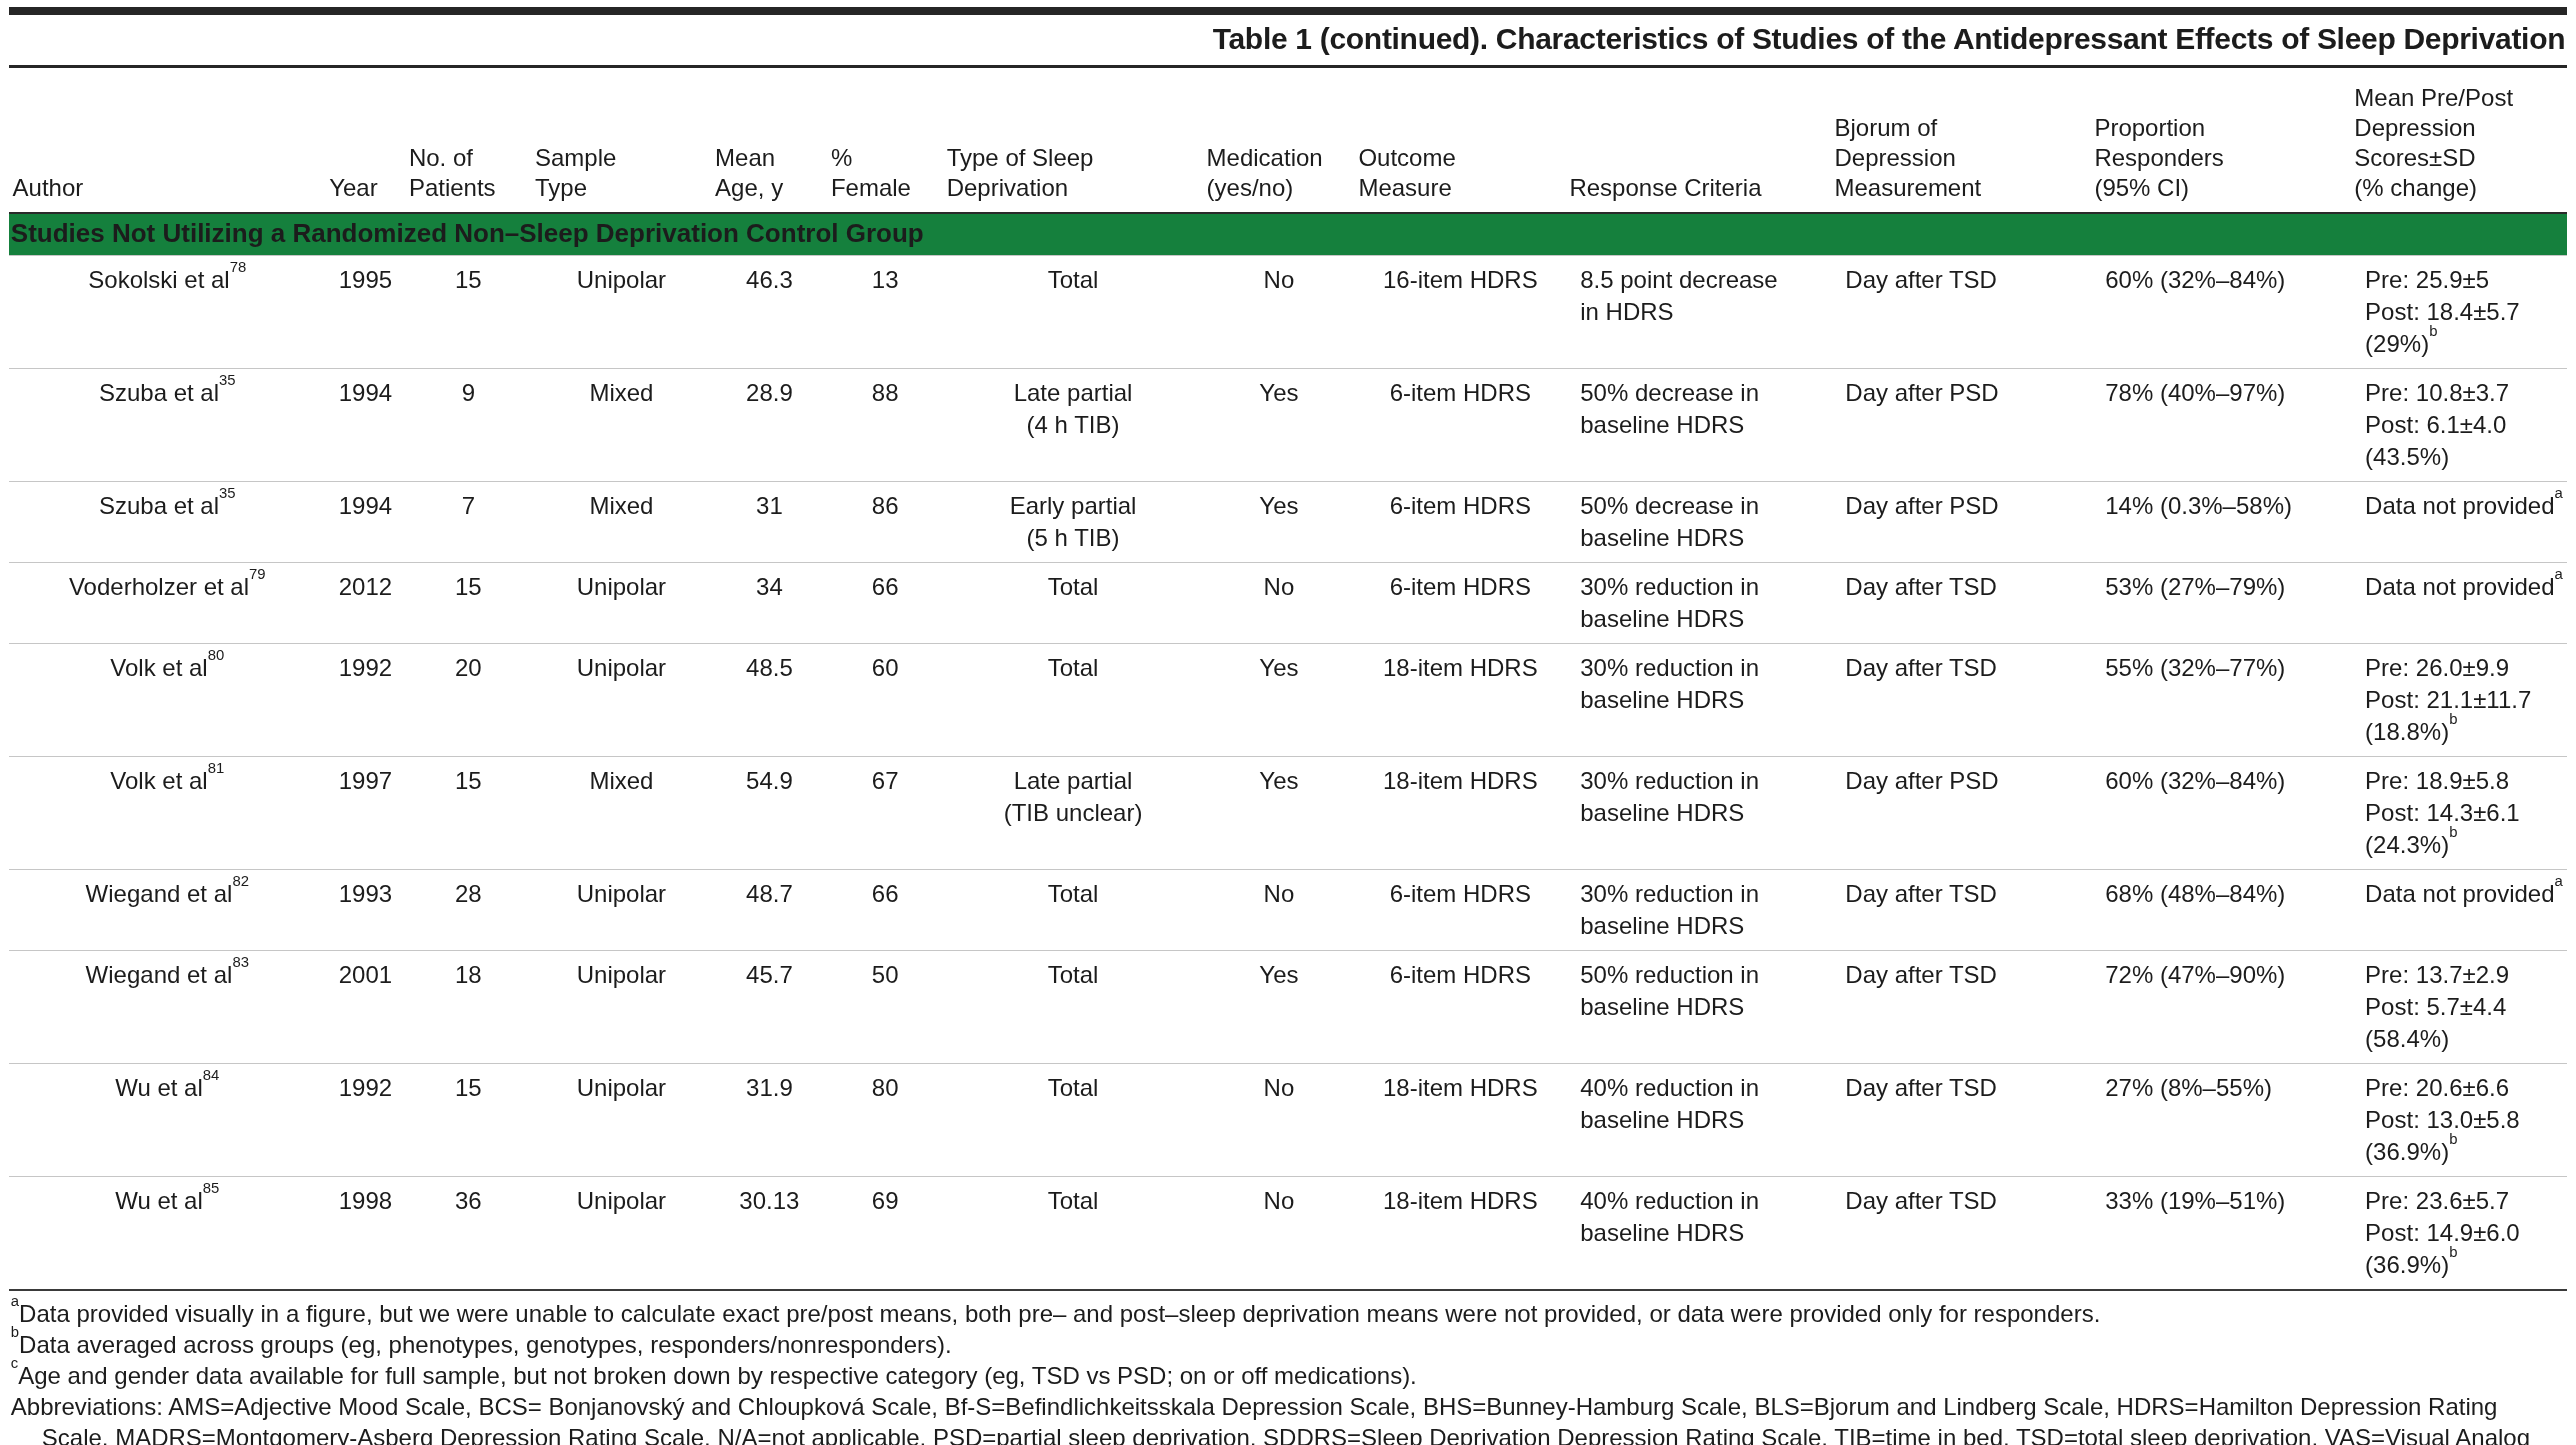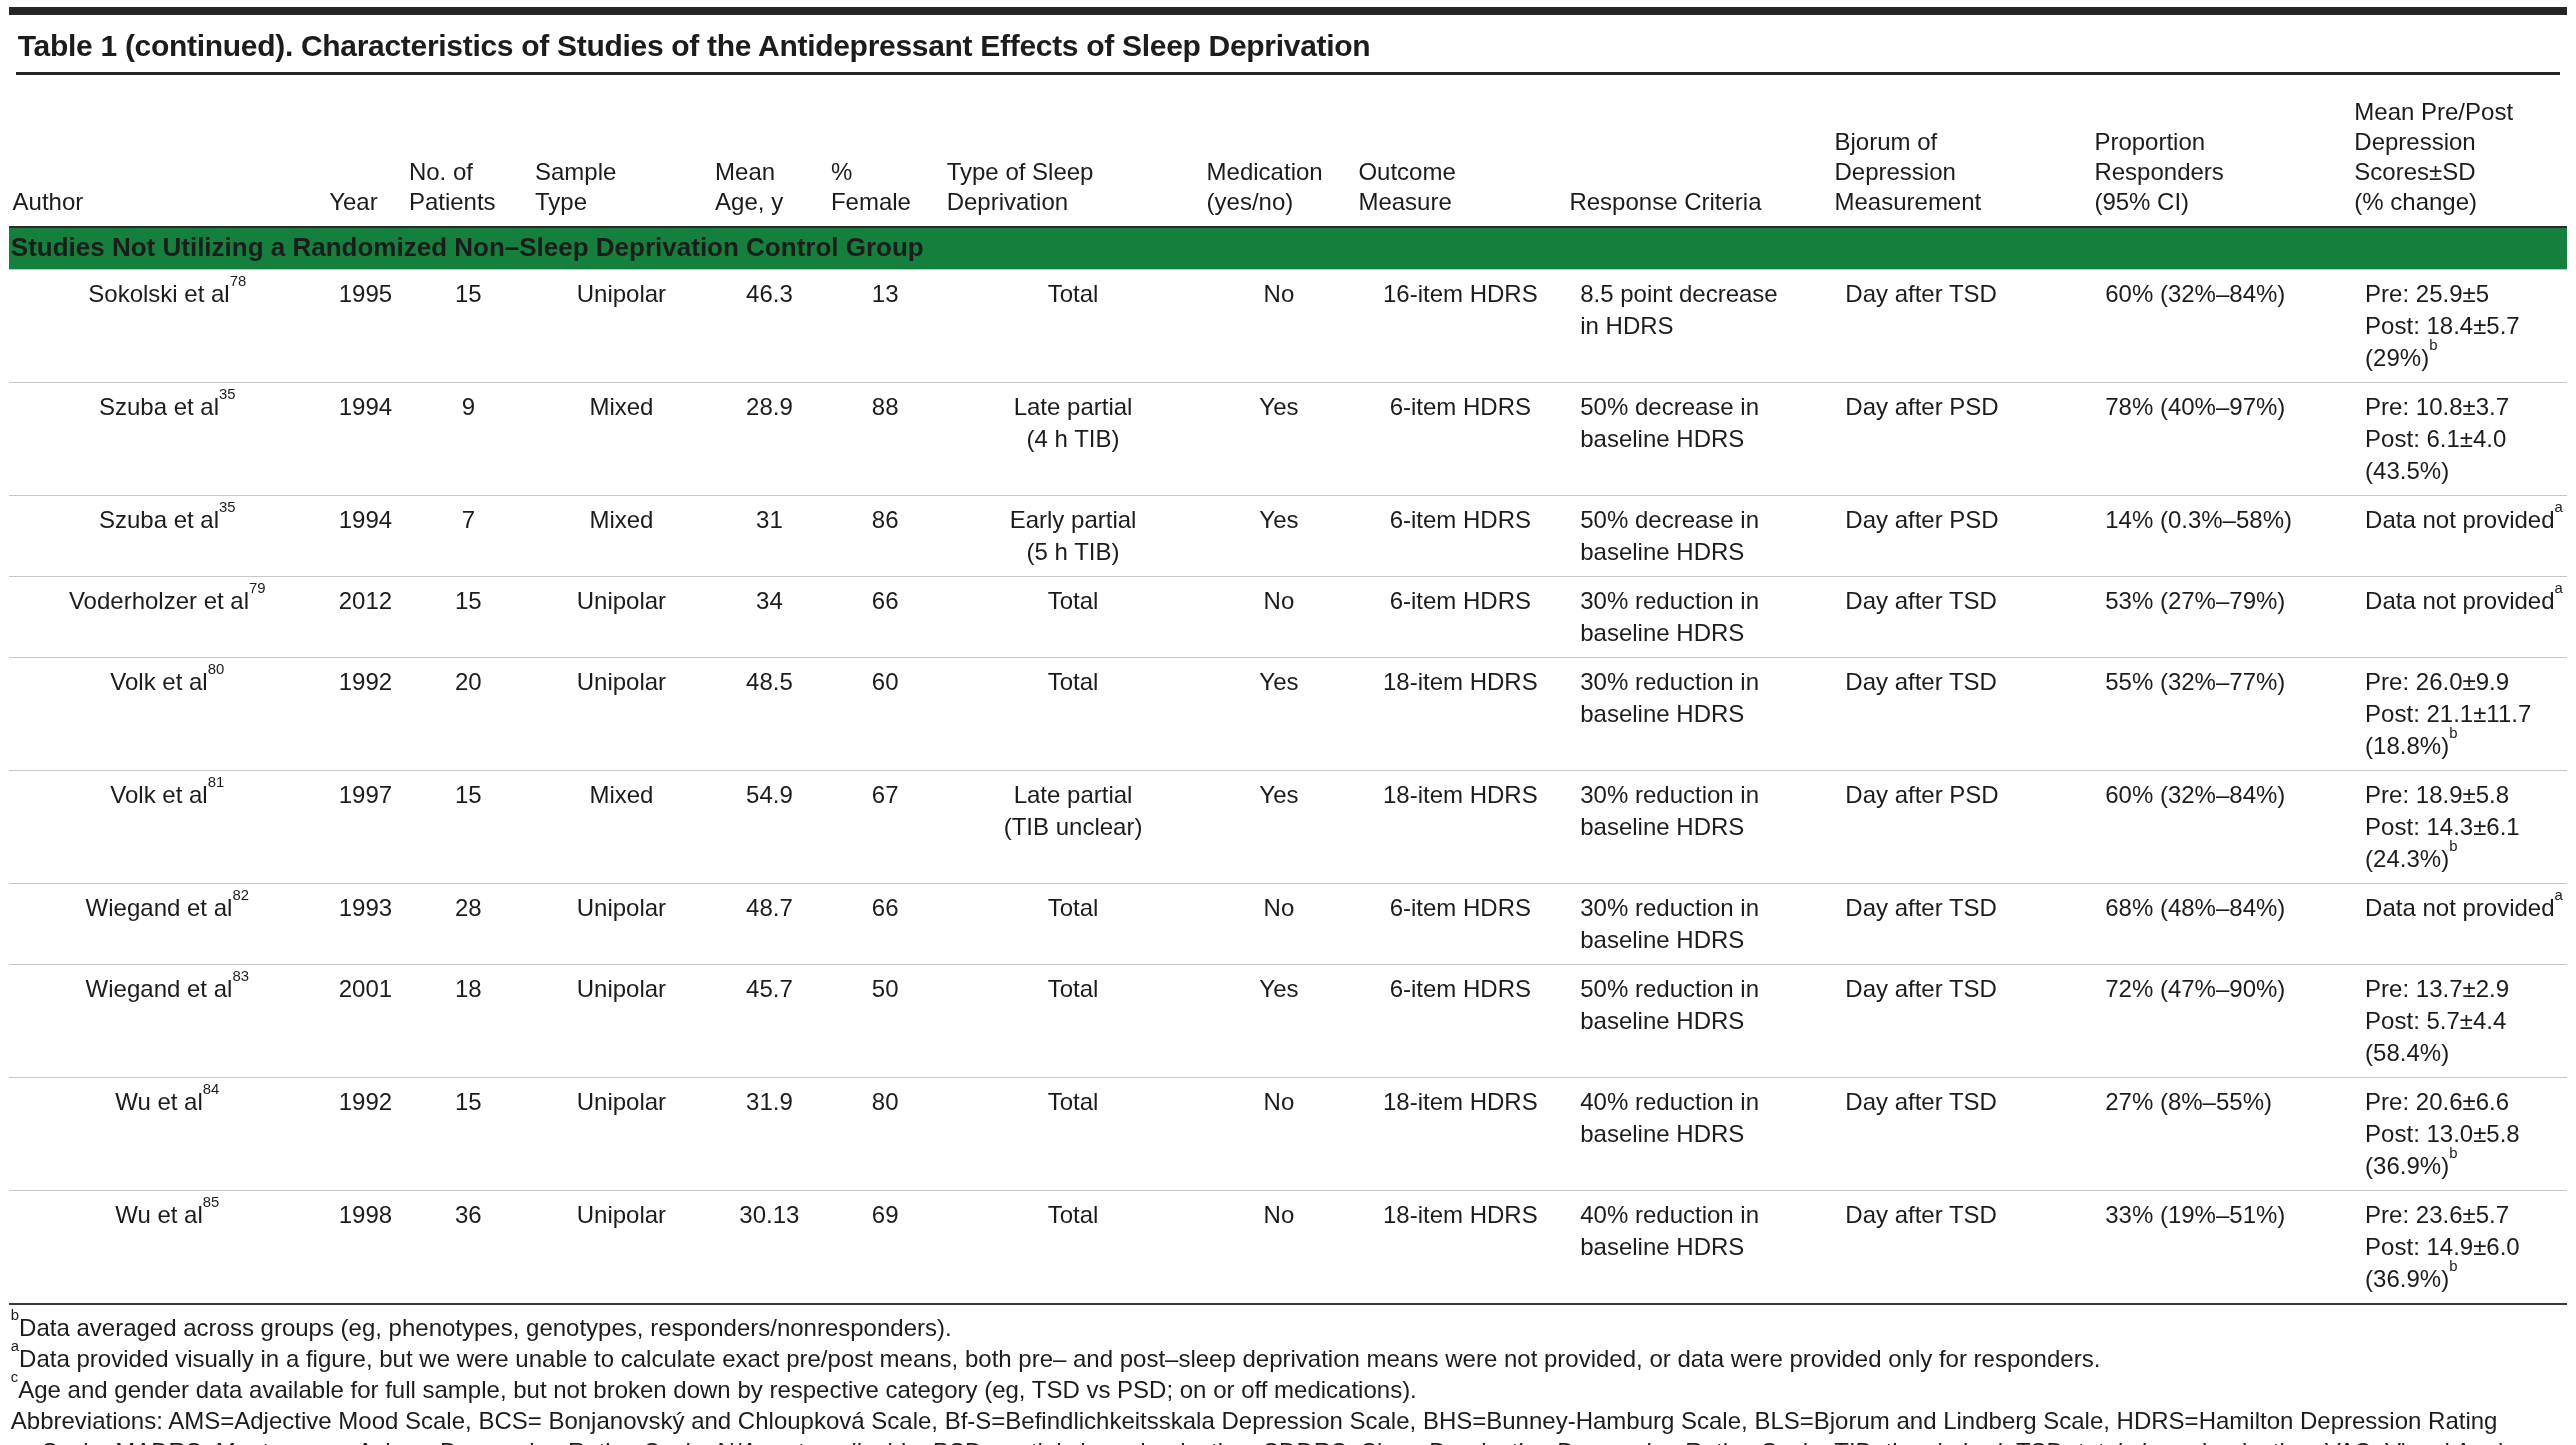--- a/index.html
+++ b/index.html
@@ -1,20 +1,20 @@
 <!DOCTYPE html>
 <html style="font-size:14.4px"><head>
 <meta charset="utf-8">
 <style>
   html,body{margin:0;padding:0;background:#ffffff;}
   body{font-family:"Liberation Sans","DejaVu Sans",sans-serif;color:#1c1c1c;}
   .page{width:2576px;box-sizing:border-box;padding:7.2px 9px 0 9px;}
   .topbar{height:8px;background:#262626;}
-  .title{font-size:30px;font-weight:bold;margin:7px;padding:7.2px 1.8px 9px 1.8px;
-         border-bottom:3.6px solid #262626;letter-spacing:-0.3px;}
+  .title{font-size:30px;font-weight:bold;margin:0;padding:7.2px 1.8px 9px 1.8px;
+         border-bottom:3.6px solid #262626;letter-spacing:-0.3px;text-align:right;}
   table{width:100%;border-collapse:collapse;font-size:24px;table-layout:fixed;}
   thead th{vertical-align:bottom;font-weight:normal;padding:14.4px 3.6px 9px 3.6px;
            line-height:30px;border-bottom:2.7px solid #2a2a2a;}
   th.al-left{text-align:left;}
   th.al-center,th.al-hleft{text-align:left;}
   tr.section-row td{background:#15803d;font-weight:bold;font-size:26px;
                     padding:3.6px 1.8px 5.4px 1.8px;text-align:left;}
   tbody td{vertical-align:top;padding:8px 3.6px 8px 3.6px;line-height:32px;
            border-bottom:1.8px solid #c6c6c6;}
   tbody tr:last-child td{border-bottom:none;}
@@ -345,21 +345,21 @@
             <div><span>Pre: 23.6±5.7</span></div>
             <div><span>Post: 14.9±6.0</span></div>
             <div><span>(36.9%)<sup>b</sup></span></div>
           </td>
         </tr>
       </tbody>
   </table>
 
   <div class="footnotes">
     <div id="footnotes-list">
+        <p class="fn"><sup>a</sup>Data provided visually in a figure, but we were unable to calculate exact pre/post means, both pre– and post–sleep deprivation means were not provided, or data were provided only for responders.</p>
         <p class="fn"><sup>b</sup>Data averaged across groups (eg, phenotypes, genotypes, responders/nonresponders).</p>
-        <p class="fn"><sup>a</sup>Data provided visually in a figure, but we were unable to calculate exact pre/post means, both pre– and post–sleep deprivation means were not provided, or data were provided only for responders.</p>
         <p class="fn"><sup>c</sup>Age and gender data available for full sample, but not broken down by respective category (eg, TSD vs PSD; on or off medications).</p>
       </div>
     <p class="abbr">Abbreviations: AMS=Adjective Mood Scale, BCS= Bonjanovský and Chloupková Scale, Bf-S=Befindlichkeitsskala Depression Scale, BHS=Bunney-Hamburg Scale, BLS=Bjorum and Lindberg Scale, HDRS=Hamilton Depression Rating Scale, MADRS=Montgomery-Asberg Depression Rating Scale, N/A=not applicable, PSD=partial sleep deprivation, SDDRS=Sleep Deprivation Depression Rating Scale, TIB=time in bed, TSD=total sleep deprivation, VAS=Visual Analog Scale.</p>
   </div>
 
 </div>
 
 
 </body></html>

